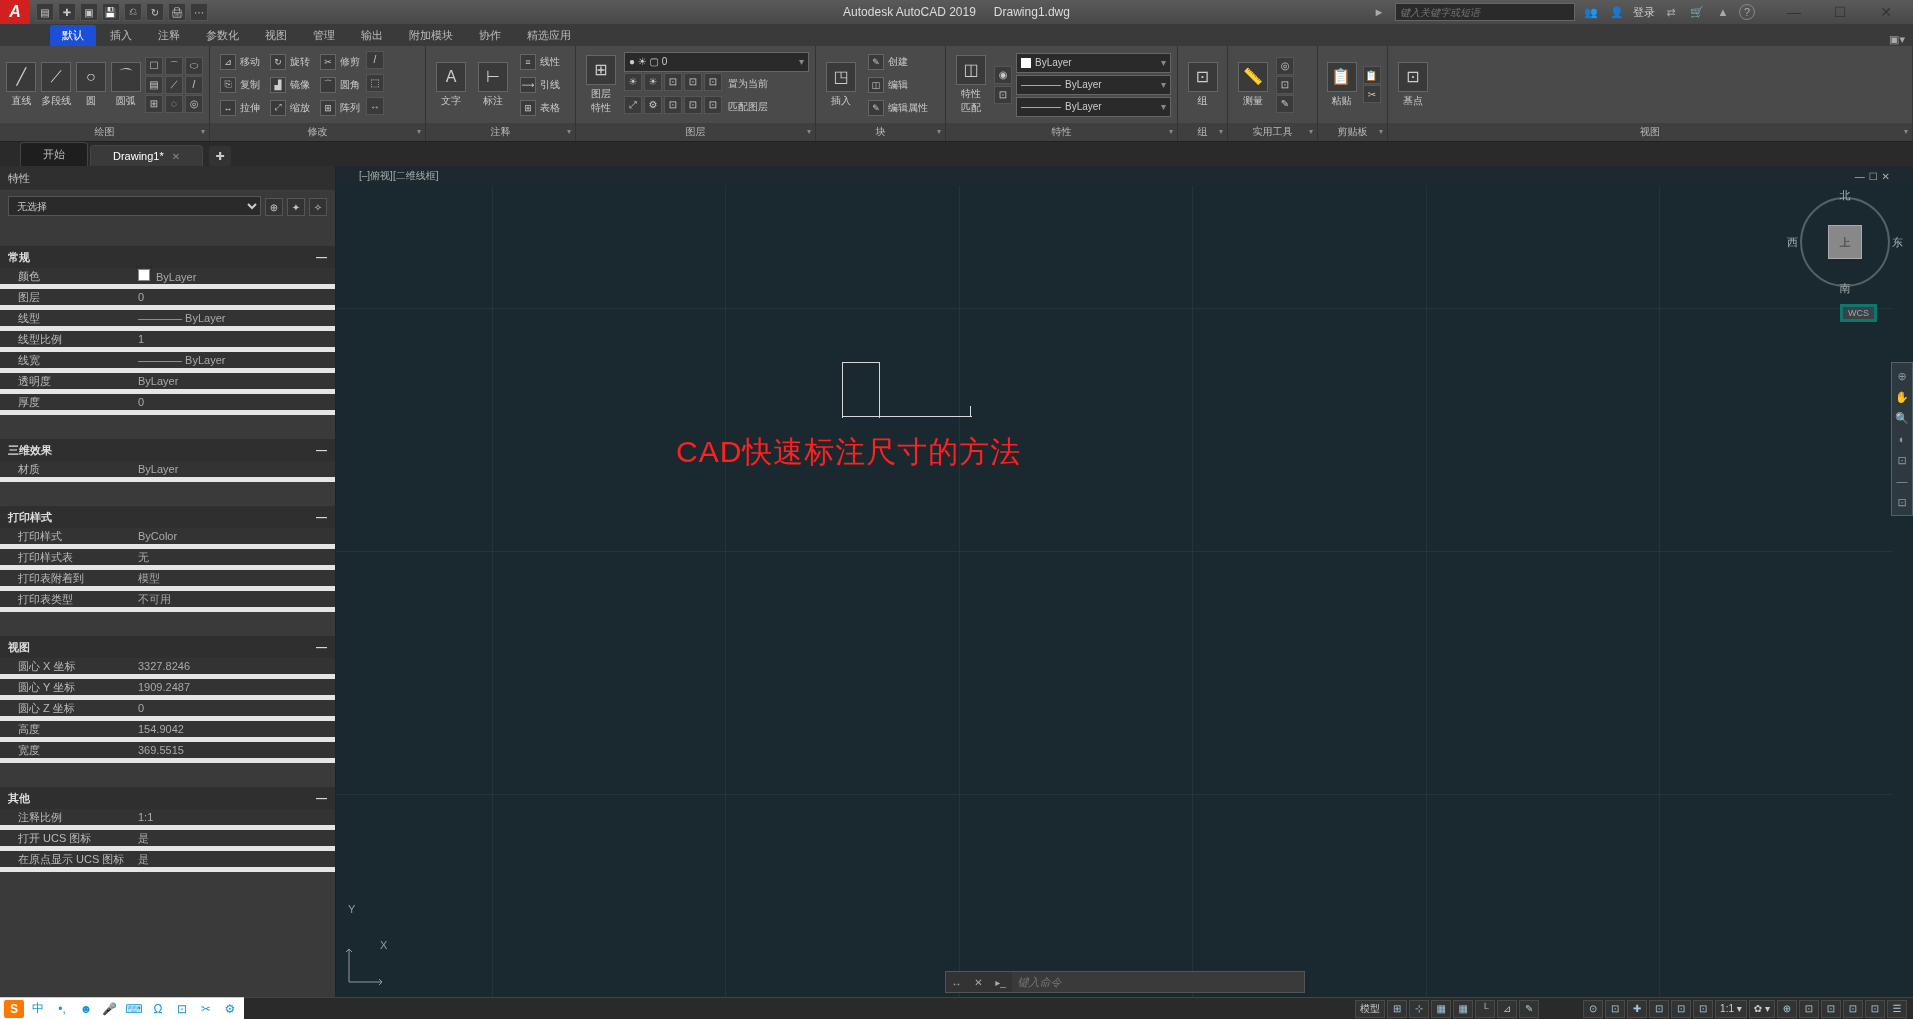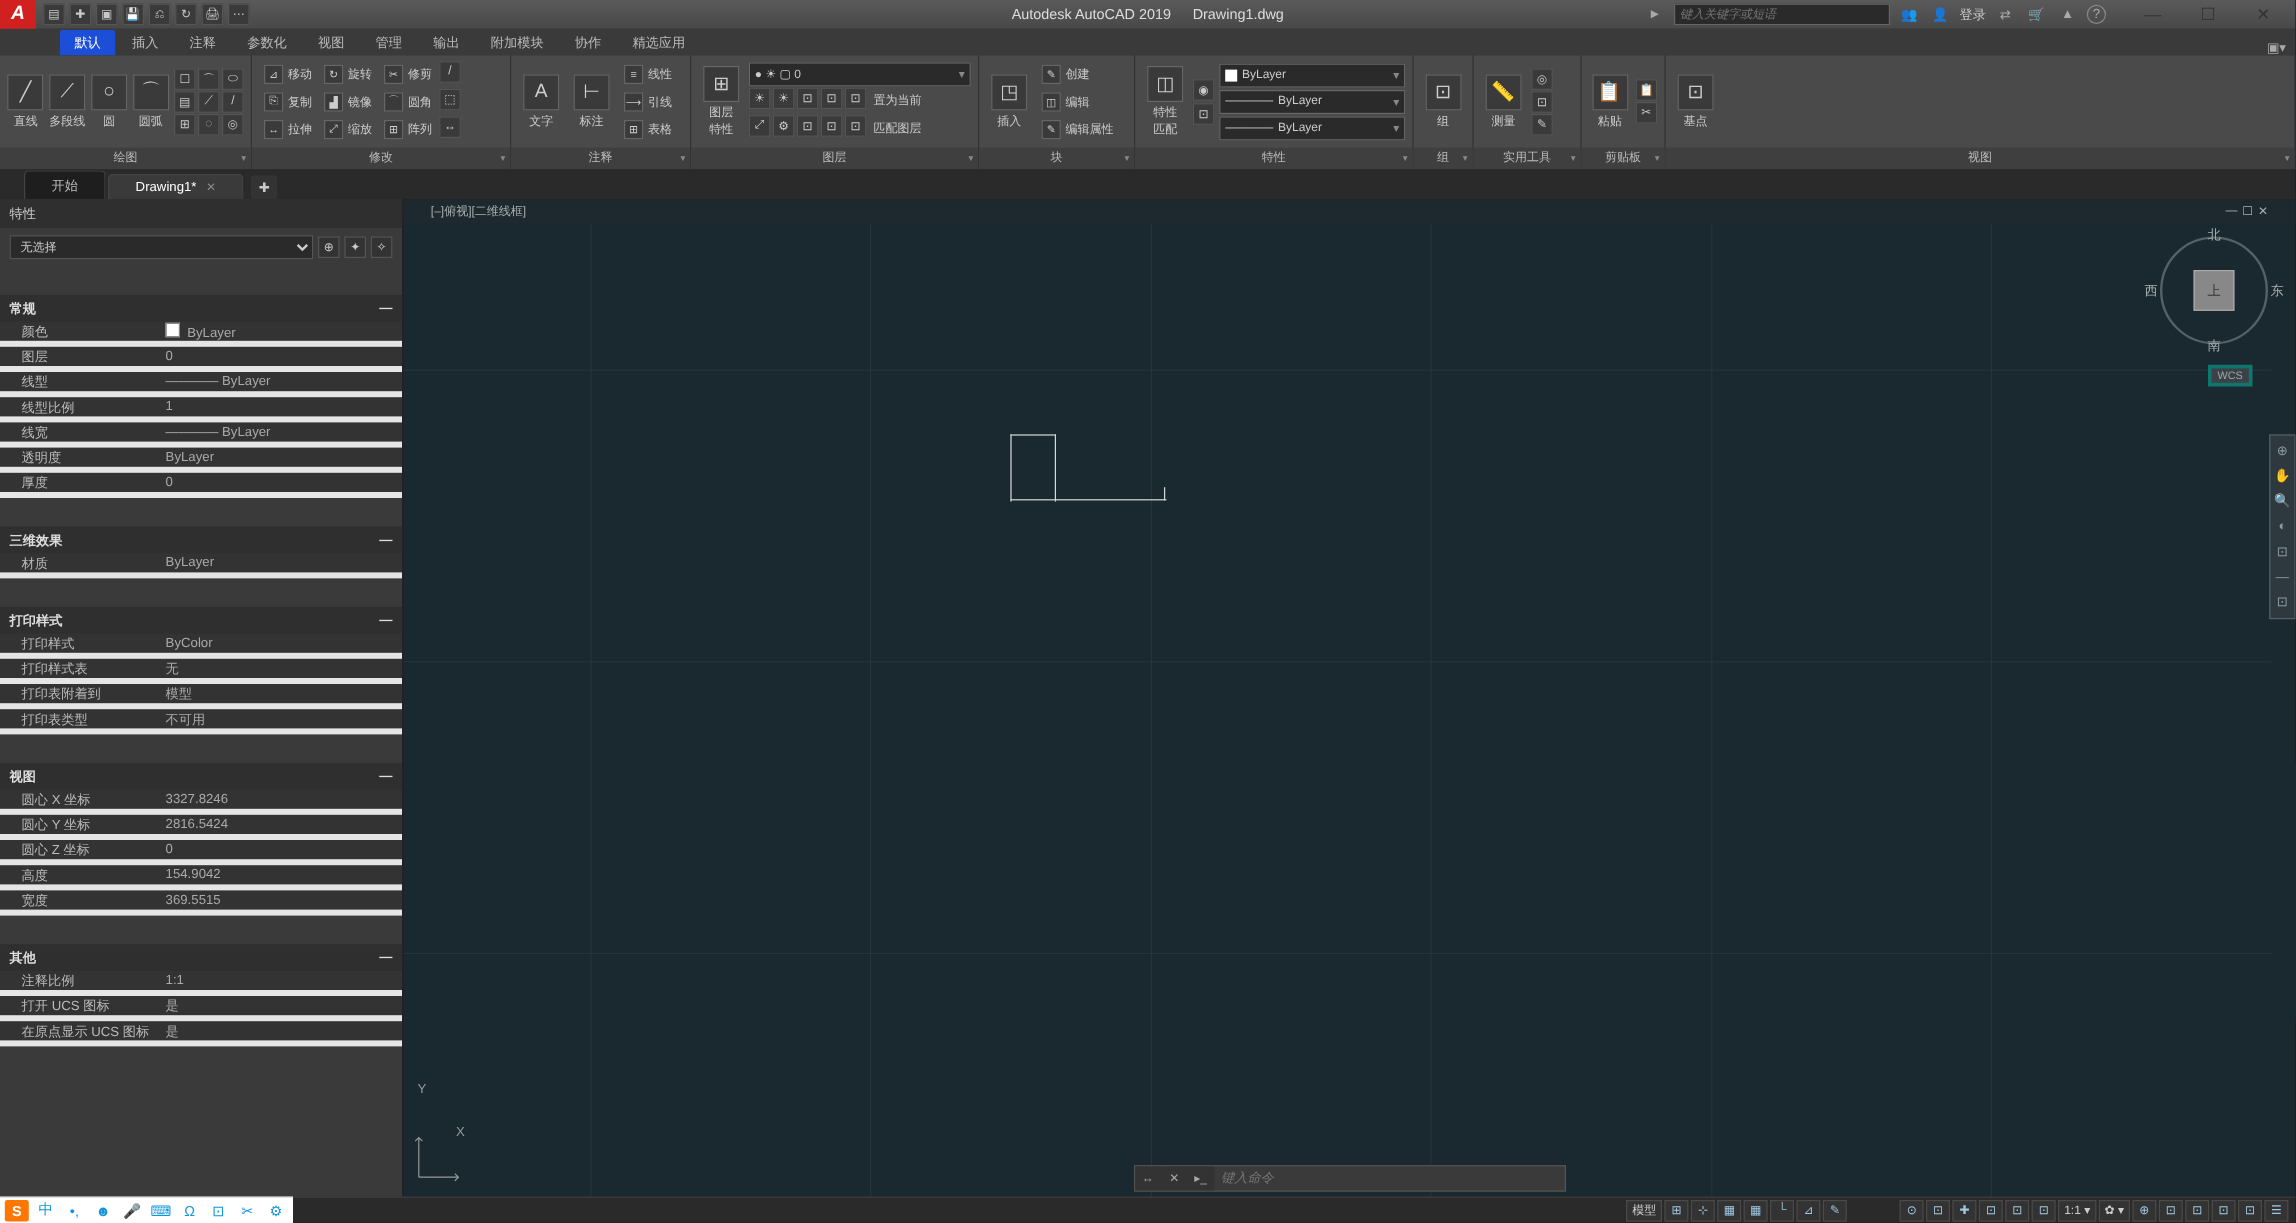--- a/index.html
+++ b/index.html
@@ -43,21 +43,21 @@
 .doc-tab.active { background:#3a3a3a; color:#fff;}
 .doc-tab .x { color:#888; font-size:10px;}
 .doc-add { width:22px; height:20px; background:#333; border-radius:3px; display:flex; align-items:center; justify-content:center; margin-left:4px;}
 
 
 .main { display:flex; height:calc(100vh - 24px - 22px - 96px - 24px - 22px);}
 
 
 .palette { width:336px; background:#3a3a3a; border-right:1px solid #222; display:flex; flex-direction:column;}
 .palette-title { height:24px; background:#2f2f2f; padding:0 8px; display:flex; align-items:center; font-size:11px; color:#ccc;}
-.palette-select-row { padding:6px 8px; display:flex; gap:4px; align-items:center;}
+.palette-select-row { padding:6px 8px; display:flex; gap:4px; align-items:flex-end;}
 .palette-select { flex:1; height:20px; background:#2a2a2a; border:1px solid #555; color:#ccc; font-size:10px; padding:0 4px;}
 .pal-ic { width:18px; height:18px; background:#333; border:1px solid #555; display:flex; align-items:center; justify-content:center; font-size:10px;}
 .prop-section { background:#333;margin-top:24px;}
 .prop-section-h { height:22px; background:#2f2f2f; padding:0 8px; display:flex; align-items:center; font-size:11px; color:#ddd; font-weight:bold; justify-content:space-between;}
 .prop-row { height:21px; display:flex; align-items:center; padding:0 8px; font-size:11px; border-bottom:5px solid #e5e5e5;}
 .prop-row .k { width:130px; color:#bbb; padding-left:10px;}
 .prop-row .v { color:#aaa; flex:1;}
 .prop-row .sw { width:12px; height:12px; background:#fff; border:1px solid #888; margin-right:6px; display:inline-block;}
 
 
@@ -512,21 +512,21 @@
           <div class="prop-section-h">
             <span>视图</span>
             <span>—</span>
           </div>
           <div class="prop-row">
             <span class="k">圆心 X 坐标</span>
             <span class="v">3327.8246</span>
           </div>
           <div class="prop-row">
             <span class="k">圆心 Y 坐标</span>
-            <span class="v">2816.5424</span>
+            <span class="v">1909.2487</span>
           </div>
           <div class="prop-row">
             <span class="k">圆心 Z 坐标</span>
             <span class="v">0</span>
           </div>
           <div class="prop-row">
             <span class="k">高度</span>
             <span class="v">154.9042</span>
           </div>
           <div class="prop-row">
@@ -573,20 +573,21 @@
         <div class="grid-v" style="left:70%;top:0;bottom:0;width:1px;"></div>
         <div class="grid-v" style="left:85%;top:0;bottom:0;width:1px;"></div>
       <div class="grid-h" style="top:15%;left:0;right:0;height:1px;"></div>
         <div class="grid-h" style="top:45%;left:0;right:0;height:1px;"></div>
         <div class="grid-h" style="top:75%;left:0;right:0;height:1px;"></div>
       <div class="drawing-shape">
           <div class="s1"></div>
           <div class="s2"></div>
           <div class="s3"></div>
         </div>
+      <div class="overlay-text">CAD快速标注尺寸的方法</div>
       <div class="ucs">
         <svg width="40" height="40" viewBox="0 0 40 40">
             <path d="M5 35 L5 2 M5 35 L38 35 M2 5 L5 2 L8 5 M35 32 L38 35 L35 38" stroke-width="1"></path>
           </svg>
         <span class="y">Y</span>
         <span class="x">X</span>
       </div>
     </div>
     <div class="viewcube">
       <div class="ring"></div>

